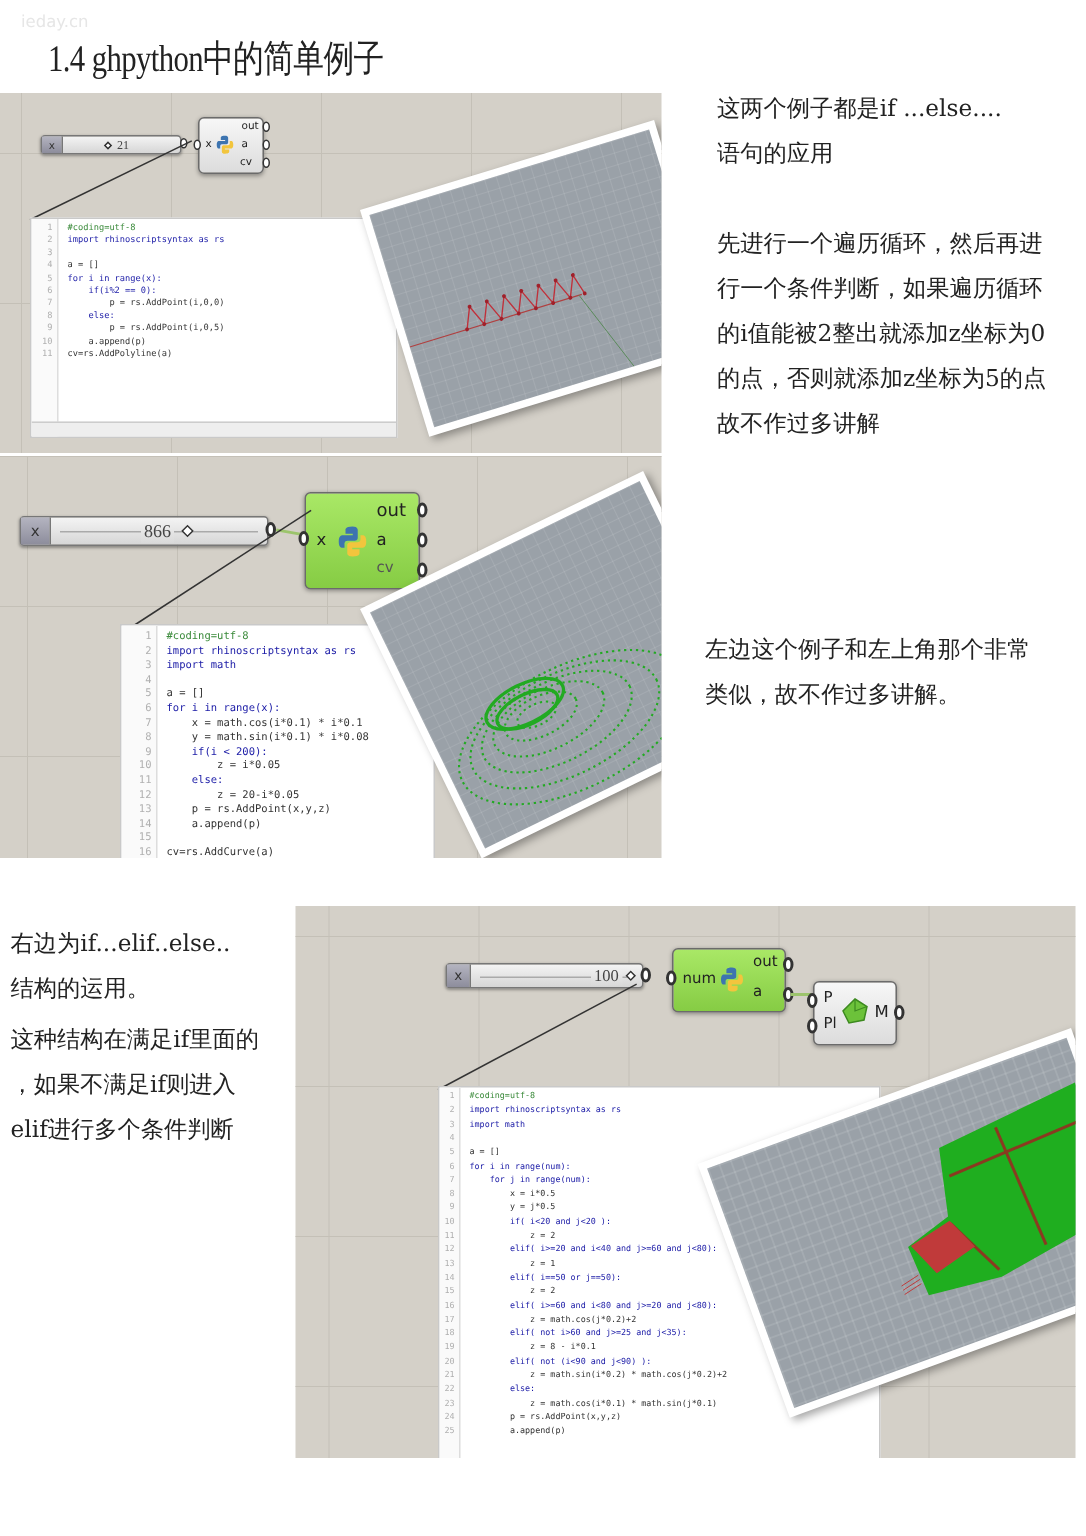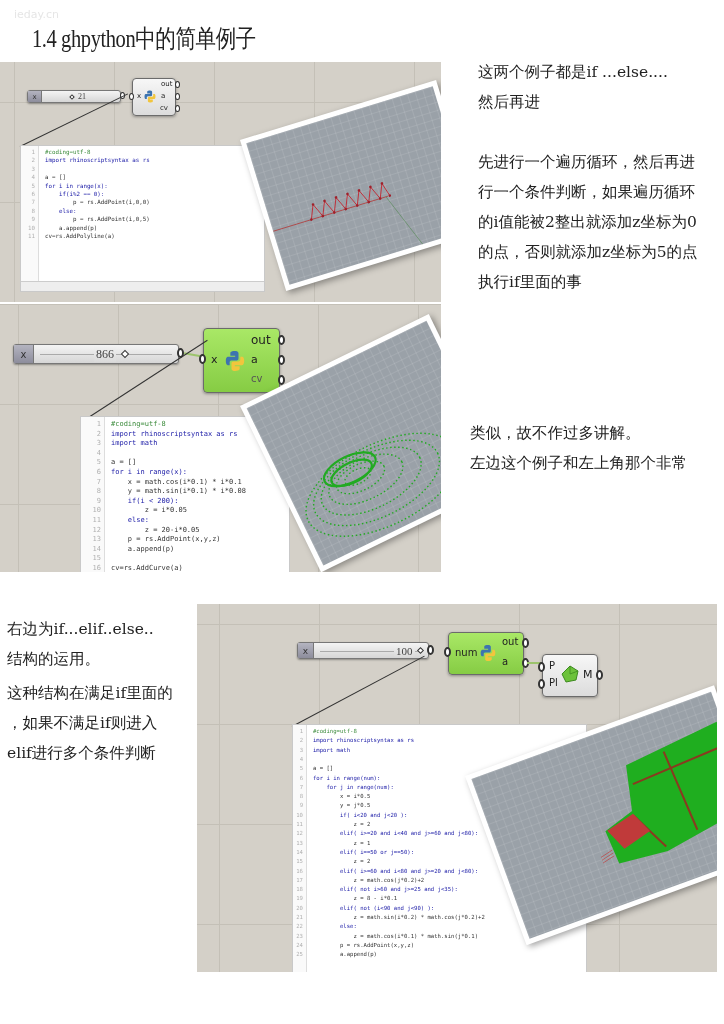--- a/index.html
+++ b/index.html
@@ -140,27 +140,27 @@
             <circle cx="118" cy="78" r="1.3"></circle>
             <circle cx="122" cy="92" r="1.3"></circle>
         </g>
       </svg>
     </div>
   </div>
 </div>
 
 <div class="para" style="left:478px;top:57px;width:240px;">
   <div>这两个例子都是if ...else....</div>
-  <div>然后再进</div>
+  <div>语句的应用</div>
   <div style="height:30px"></div>
   <div>先进行一个遍历循环，然后再进</div>
   <div>行一个条件判断，如果遍历循环</div>
   <div>的i值能被2整出就添加z坐标为0</div>
   <div>的点，否则就添加z坐标为5的点</div>
-  <div>执行if里面的事</div>
+  <div>故不作过多讲解</div>
 </div>
 
 <div class="panel panel2">
   <div class="slider" style="left:13px;top:40px;width:166px;height:20px;">
     <div class="x" style="width:20px;font-size:10px;">x</div>
     <div class="track">
       <div class="ticks"></div>
       <span class="val" style="left:60px;font-size:12px;background:linear-gradient(#f0f0f0,#dadada);padding:0 2px;">866</span>
       <span class="knob" style="left:88px;"></span>
     </div>
@@ -237,22 +237,22 @@
         <g fill="none" stroke="#22aa22" stroke-width="2.2">
           <ellipse cx="66" cy="104" rx="22" ry="10"></ellipse>
           <ellipse cx="66" cy="100" rx="28" ry="13"></ellipse>
         </g>
       </svg>
     </div>
   </div>
 </div>
 
 <div class="para" style="left:470px;top:418px;width:250px;">
+  <div>左边这个例子和左上角那个非常</div>
   <div>类似，故不作过多讲解。</div>
-  <div>左边这个例子和左上角那个非常</div>
 </div>
 
 <div class="para" style="left:7px;top:614px;width:195px;">
   <div>右边为if...elif..else..</div>
   <div>结构的运用。</div>
   <div style="height:4px"></div>
   <div>这种结构在满足if里面的</div>
   <div>，如果不满足if则进入</div>
   <div>elif进行多个条件判断</div>
 </div>

